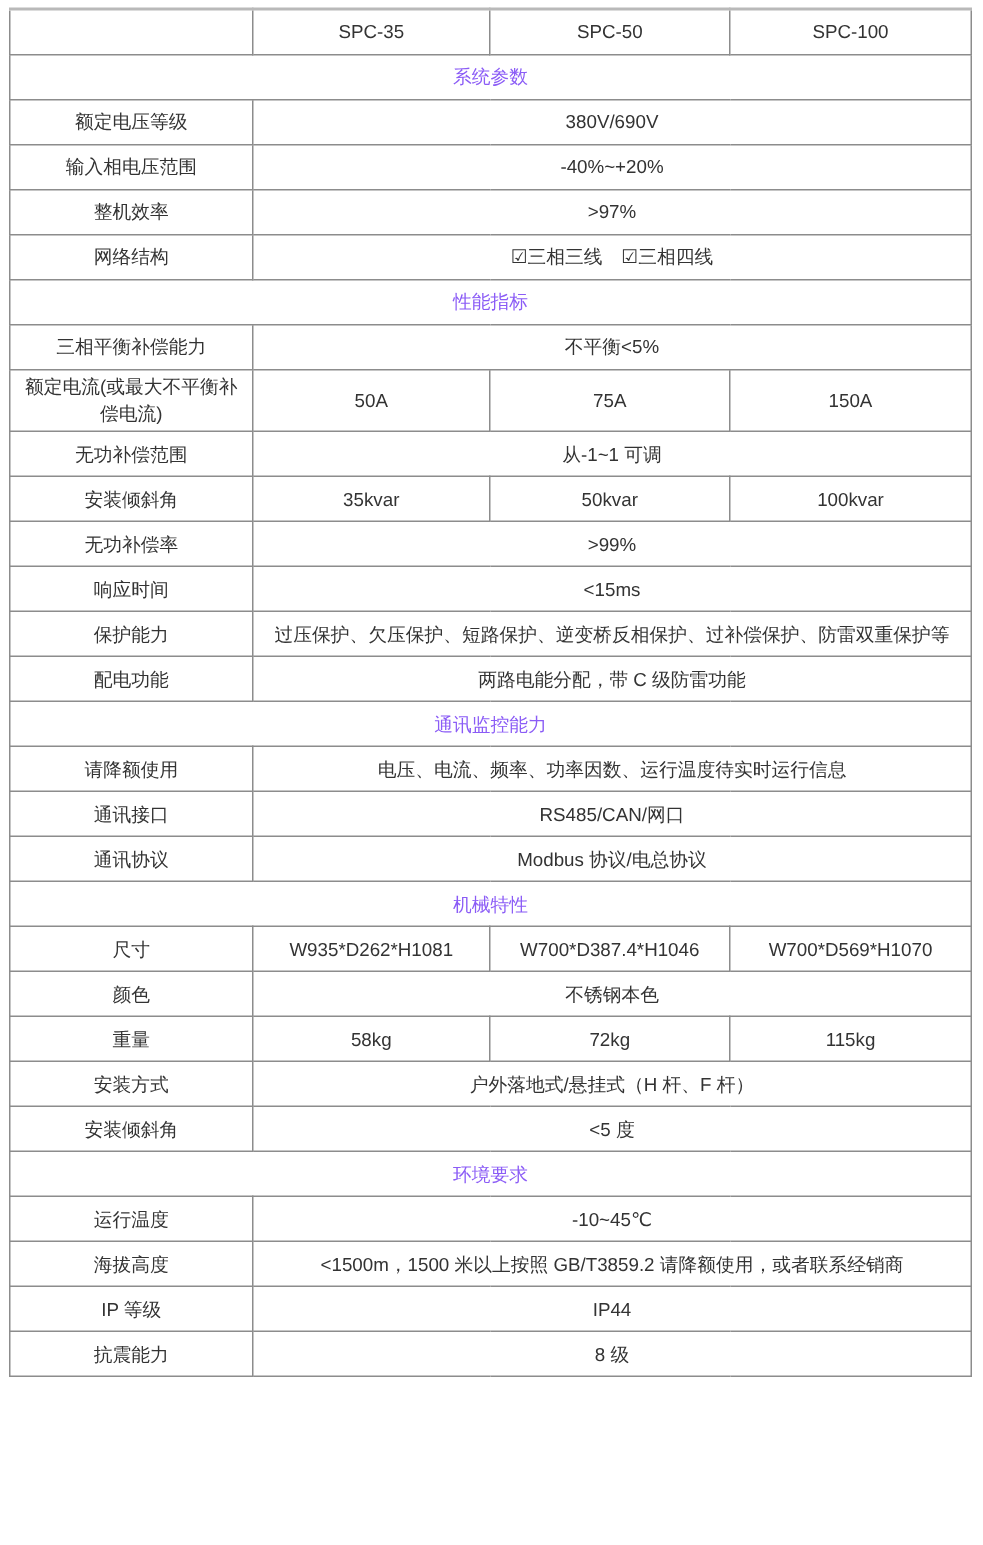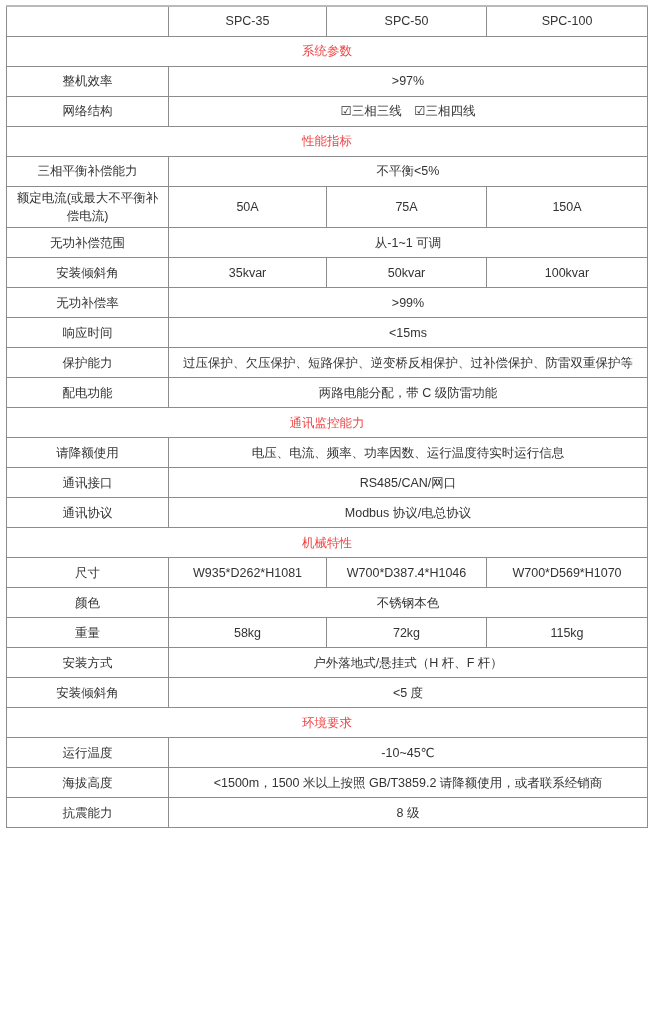--- a/index.html
+++ b/index.html
@@ -29,21 +29,21 @@
   table.spec-table td {
     border: 1px solid #8c8c8c;
     text-align: center;
     vertical-align: middle;
     padding: 2px 8px;
     height: 25px;
     line-height: 1.45;
     word-break: break-word;
   }
   td.section-title {
-    color: #ef4444;
+    color: #8b5cf6;
   }
   td.row-label {
     
   }
 </style>
 </head>
 <body>
 
 <div class="page">
   <table class="spec-table">
@@ -55,20 +55,28 @@
     </colgroup>
     <tbody id="spec-tbody">
         <tr>
           <td class="row-label"></td>
           <td>SPC-35</td>
           <td>SPC-50</td>
           <td>SPC-100</td>
         </tr>
         <tr>
           <td colspan="4" class="section-title">系统参数</td>
+        </tr>
+        <tr>
+          <td class="row-label">额定电压等级</td>
+          <td colspan="3">380V/690V</td>
+        </tr>
+        <tr>
+          <td class="row-label">输入相电压范围</td>
+          <td colspan="3">-40%~+20%</td>
         </tr>
         <tr>
           <td class="row-label">整机效率</td>
           <td colspan="3">&gt;97%</td>
         </tr>
         <tr>
           <td class="row-label">网络结构</td>
           <td colspan="3">☑三相三线　☑三相四线</td>
         </tr>
         <tr>
@@ -157,18 +165,22 @@
         </tr>
         <tr>
           <td class="row-label">运行温度</td>
           <td colspan="3">-10~45℃</td>
         </tr>
         <tr>
           <td class="row-label">海拔高度</td>
           <td colspan="3">&lt;1500m，1500 米以上按照 GB/T3859.2 请降额使用，或者联系经销商</td>
         </tr>
         <tr>
+          <td class="row-label">IP 等级</td>
+          <td colspan="3">IP44</td>
+        </tr>
+        <tr>
           <td class="row-label">抗震能力</td>
           <td colspan="3">8 级</td>
         </tr>
       </tbody>
   </table>
 </div>
 
 </body></html>

